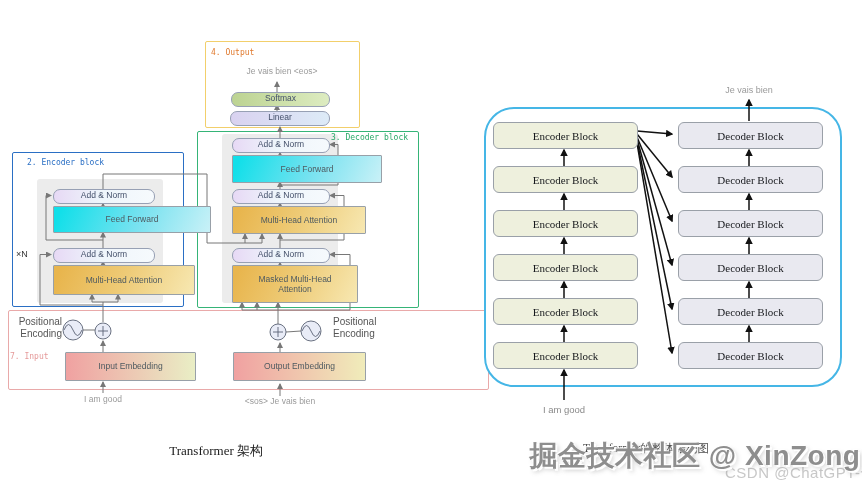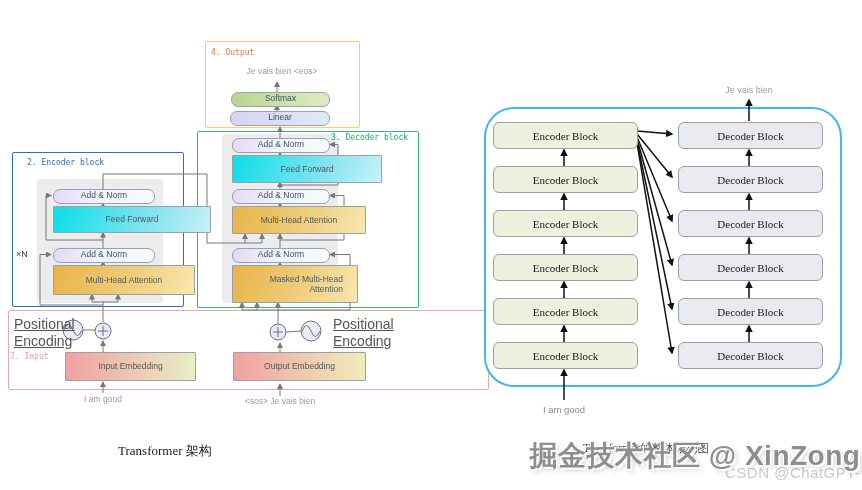--- a/index.html
+++ b/index.html
@@ -9,39 +9,39 @@
   .groupbox{position:absolute;border:1.5px solid;background:transparent;z-index:2;border-radius:2px;}
   #wires{position:absolute;left:0;top:0;z-index:3;}
   
   .pill{position:absolute;z-index:4;height:13px;border:1px solid #97a0b4;border-radius:7px;
         background:linear-gradient(90deg,#e7d9f5 0%,#eef5fb 45%,#f6fafd 100%);
         font-size:8.5px;line-height:11px;text-align:center;color:#44506a;}
   .blk{position:absolute;z-index:4;border:1px solid #98a0a8;border-radius:1px;
        display:flex;align-items:center;justify-content:center;text-align:center;
        font-size:8.5px;line-height:1.2;color:#4e5a60;}
   .cyanfill{background:linear-gradient(115deg,#12dfe9 5%,#79e2f0 55%,#c9f1f7 100%);}
-  .goldfill{background:linear-gradient(115deg,#e8b54d 5%,#eecb77 50%,#f7e8b2 100%);text-align:right;}
+  .goldfill{background:linear-gradient(115deg,#e8b54d 5%,#eecb77 50%,#f7e8b2 100%);}
   .greenpill{background:linear-gradient(90deg,#bcd392,#ddecc1);}
   .lavpill{background:linear-gradient(90deg,#d9d2f0,#ddebf7);}
   .embed-in{background:linear-gradient(90deg,#f0a1a1,#e9eec5);}
   .embed-out{background:linear-gradient(90deg,#f0a1a1,#f0ecba);}
   .tag{position:absolute;z-index:4;font-family:"DejaVu Sans Mono",monospace;font-size:8px;white-space:nowrap;}
-  .lbl{position:absolute;z-index:4;font-size:14px;color:#555;line-height:1.2;text-decoration:underline;}
+  .lbl{position:absolute;z-index:4;font-size:10px;color:#555;line-height:1.2;}
   .gtxt{position:absolute;z-index:4;font-size:8.5px;color:#9a9a9a;text-align:center;white-space:nowrap;}
   .mult{position:absolute;z-index:4;font-size:9px;color:#333;}
   
   .rframe{position:absolute;z-index:2;border:2.5px solid #45b6e6;border-radius:30px;background:#fff;}
   .rblock{position:absolute;z-index:4;width:143px;height:25px;border:1px solid #9aa0a8;border-radius:6px;
           display:flex;align-items:center;justify-content:center;
           font-family:"Liberation Serif",serif;font-size:11px;color:#16181c;}
   .encfill{background:#eef0dd;}
   .decfill{background:#e9e9f0;}
   
   .caption{position:absolute;z-index:4;font-family:"Liberation Serif",serif;font-size:13px;color:#1a1a1a;
-           text-align:left;}
+           text-align:right;}
   .wm-occluded{position:absolute;z-index:8;font-family:"Liberation Serif",serif;font-size:11.5px;color:#4f4f4f;white-space:nowrap;}
   .wm-big{position:absolute;z-index:10;width:334px;text-align:center;font-size:28px;font-weight:700;
           color:#8e8e8e;letter-spacing:.5px;white-space:nowrap;
           text-shadow:2px 2px 0 #ffffff,-1px -1px 0 #ffffff,3px 3px 4px rgba(110,110,110,.35);}
   .wm-small{position:absolute;z-index:9;font-size:15px;color:#c8c8c8;letter-spacing:.5px;white-space:nowrap;margin-left:40px;}
 </style>
 </head>
 <body>
 
 <div id="stage">

